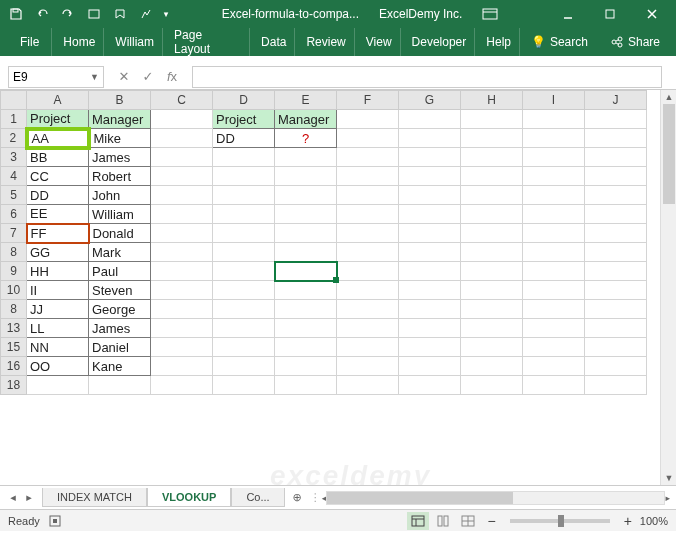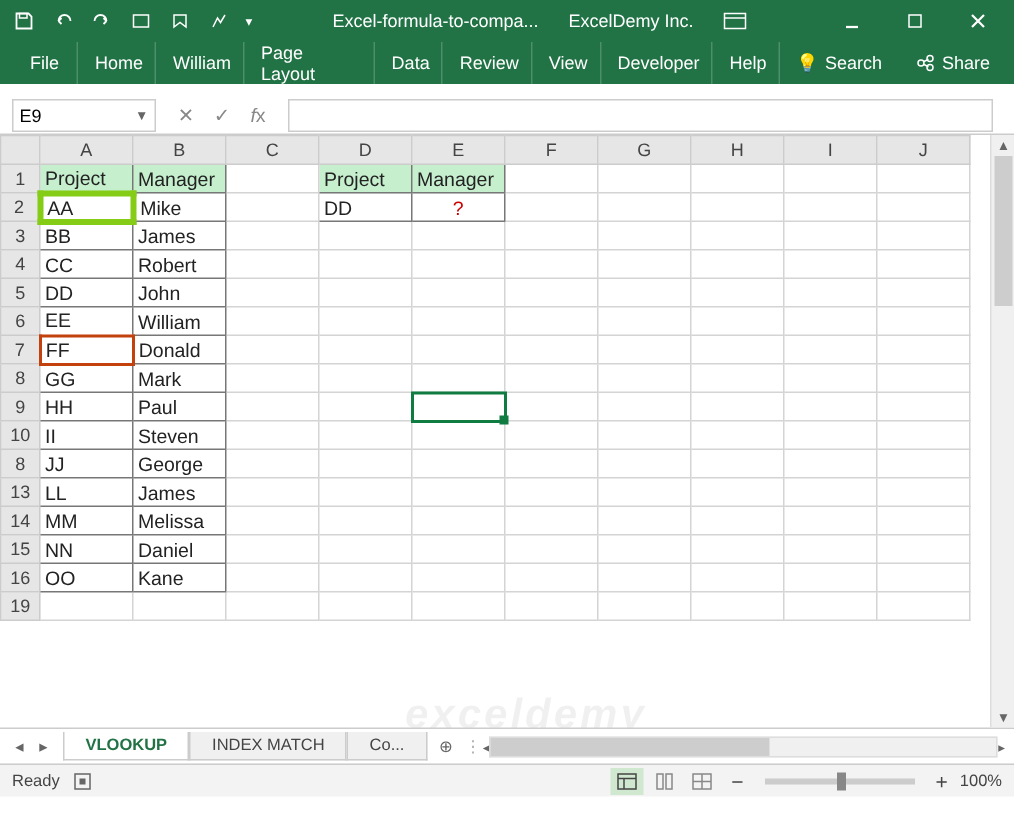--- a/index.html
+++ b/index.html
@@ -335,33 +335,20 @@
           <td></td>
           <td></td>
           <td></td>
           <td></td>
           <td></td>
           <td></td>
           <td></td>
           <td></td>
         </tr>
         <tr>
-          <th class="rowh">14</th>
-          <td style="border:1px solid #777">MM</td>
-          <td style="border:1px solid #777">Melissa</td>
-          <td></td>
-          <td></td>
-          <td></td>
-          <td></td>
-          <td></td>
-          <td></td>
-          <td></td>
-          <td></td>
-        </tr>
-        <tr>
           <th class="rowh">15</th>
           <td style="border:1px solid #777">NN</td>
           <td style="border:1px solid #777">Daniel</td>
           <td></td>
           <td></td>
           <td></td>
           <td></td>
           <td></td>
           <td></td>
           <td></td>
@@ -374,21 +361,21 @@
           <td></td>
           <td></td>
           <td></td>
           <td></td>
           <td></td>
           <td></td>
           <td></td>
           <td></td>
         </tr>
         <tr>
-          <th class="rowh">19</th>
+          <th class="rowh">18</th>
           <td></td>
           <td></td>
           <td></td>
           <td></td>
           <td></td>
           <td></td>
           <td></td>
           <td></td>
           <td></td>
           <td></td>
@@ -404,22 +391,22 @@
     <span>exceldemy</span>
     
   </div>
 </div>
 
 <div class="tabsrow">
   <div class="tabsnav">
       <span>◂</span>
       <span>▸</span>
     </div>
+  <div class="sheettab inactive">INDEX MATCH</div>
   <div class="sheettab">VLOOKUP</div>
-  <div class="sheettab inactive">INDEX MATCH</div>
   <div class="sheettab inactive">Co...</div>
   <div class="newtab">⊕</div>
   <div style="width:6px;color:#aaa;">⋮</div>
   <div class="hscroll">
     <span style="font-size:9px;color:#666;">◂</span>
     <div class="track">
         <div class="thumb"></div>
       </div>
     <span style="font-size:9px;color:#666;">▸</span>
   </div>

